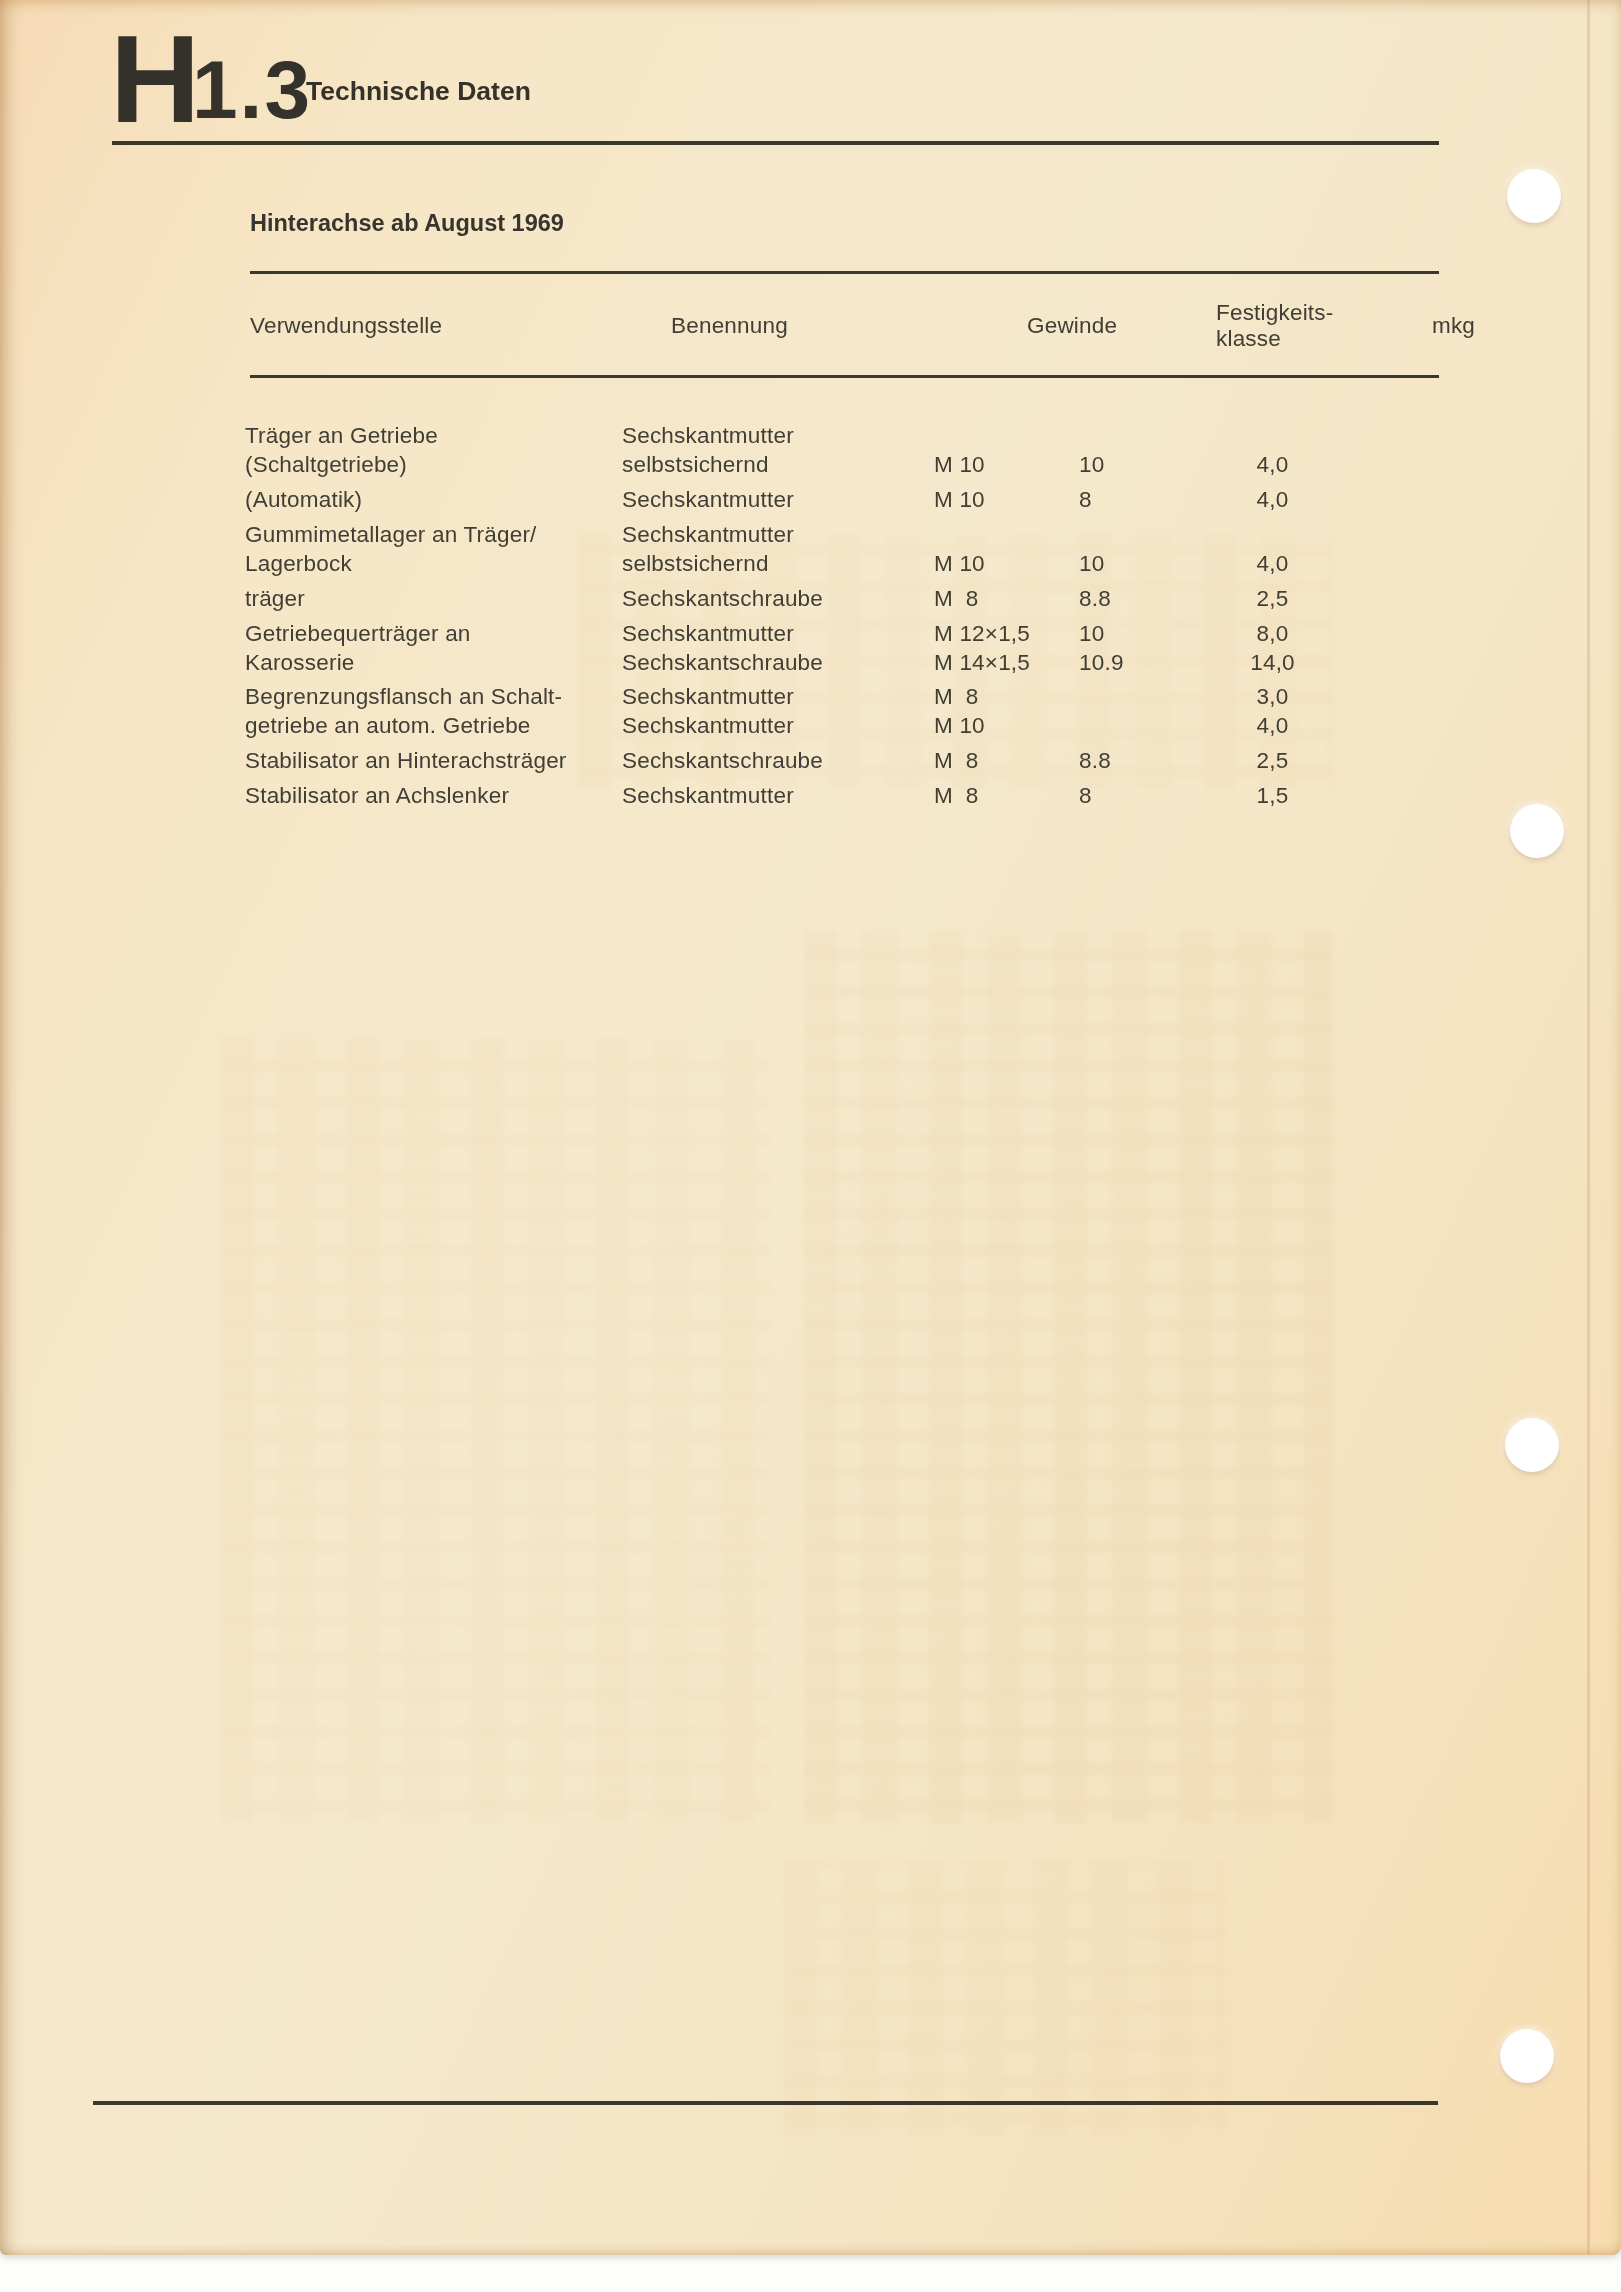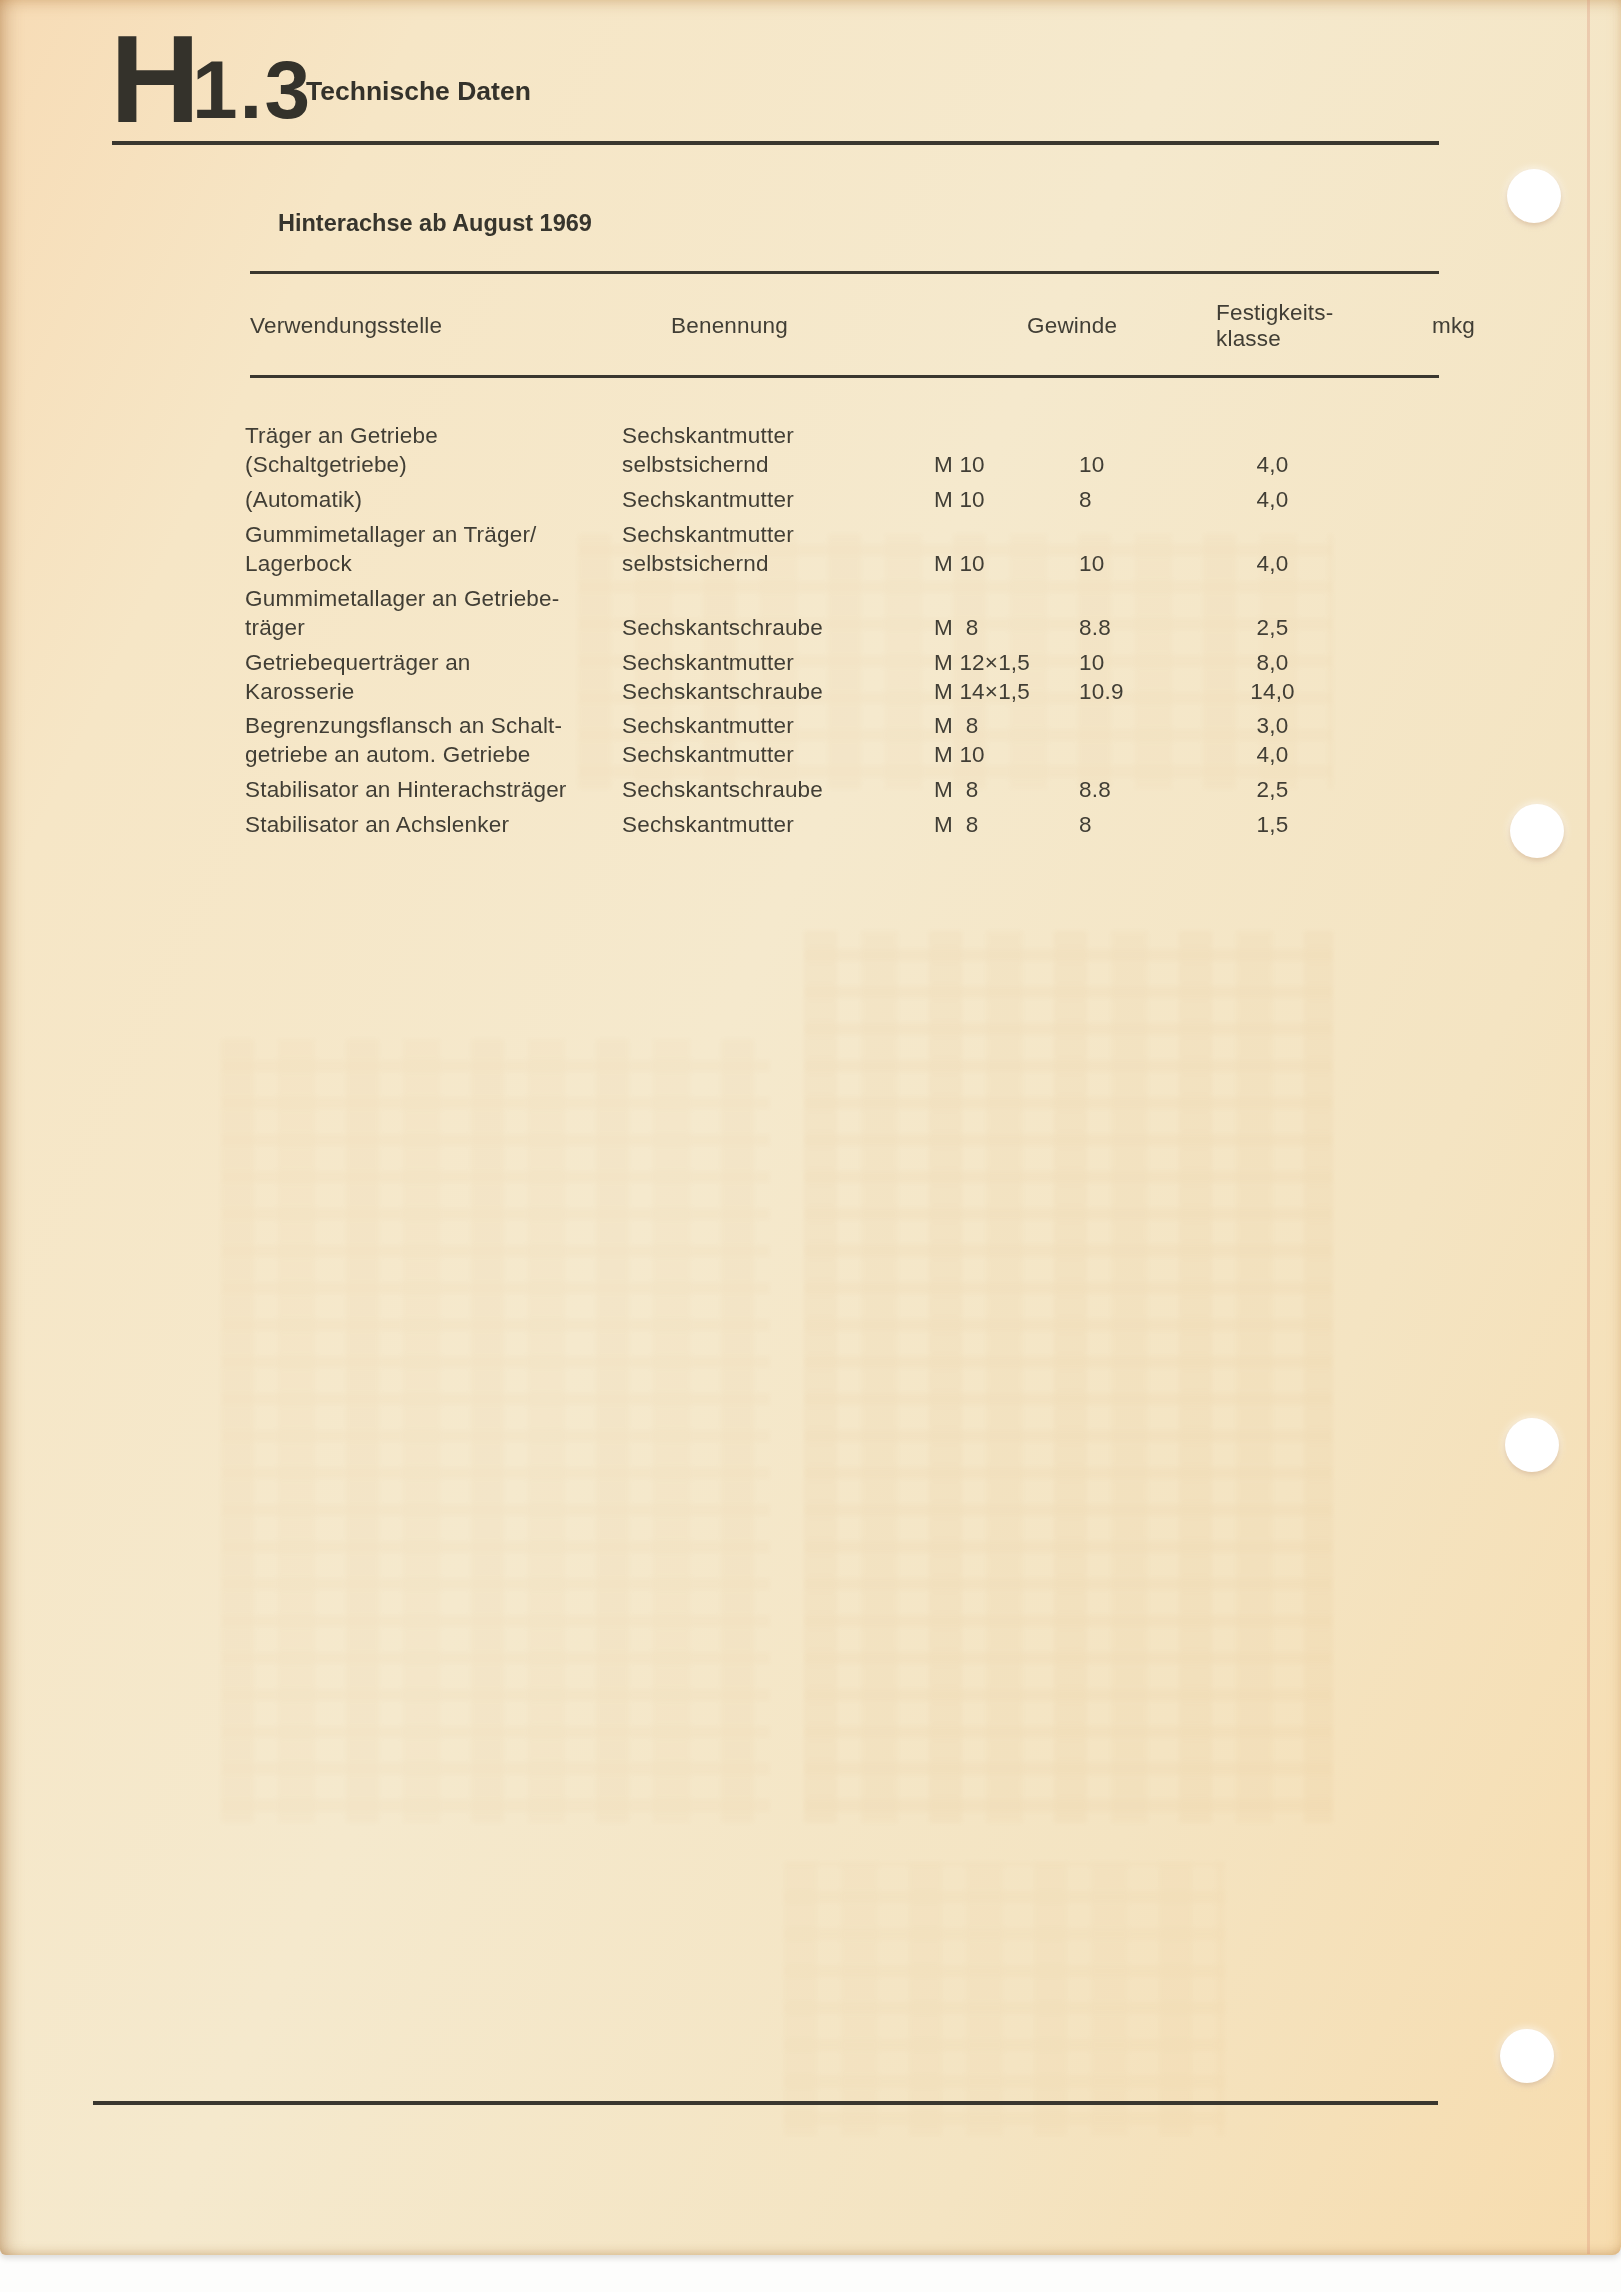--- a/index.html
+++ b/index.html
@@ -22,21 +22,21 @@
   .right-crease{position:absolute;left:1587px;top:0;width:2.9px;height:2254px;
     background:rgba(216,140,115,.30);}
   
   .sec-h{position:absolute;left:110px;top:15.7px;font-size:125px;line-height:1;
     font-weight:bold;color:#34322b;letter-spacing:-2.9px;}
   .sec-num{position:absolute;left:192px;top:49px;font-size:82px;line-height:1;
     font-weight:bold;color:#34322b;letter-spacing:2px;}
   .sec-title{position:absolute;left:306px;top:76px;font-size:26.5px;font-weight:bold;color:#34322b;}
   .rule{position:absolute;background:#3a372f;}
   .rule-header{left:112px;top:141px;width:1327px;height:3.9px;}
-  .table-title{position:absolute;left:250px;top:210px;font-size:23.5px;font-weight:bold;color:#37352d;margin-left:28px;}
+  .table-title{position:absolute;left:250px;top:210px;font-size:23.5px;font-weight:bold;color:#37352d;}
   .rule-top{left:250px;top:271px;width:1189px;height:2.9px;}
   .rule-mid{left:250px;top:375px;width:1189px;height:2.9px;}
   
   .t-line{display:grid;grid-template-columns:377px 312px 145px 163px 61px;}
   .t-cell{font-size:22.5px;line-height:29px;white-space:pre;color:#413e35;letter-spacing:0.2px;}
   .t-cell.c4{text-align:center;}
   .t-header{position:absolute;left:250px;top:286px;width:1189px;height:80px;}
   .t-header .t-line{height:80px;align-items:center;gap:44px;}
   .t-header .t-cell{line-height:26.5px;}
   .t-body{position:absolute;left:245px;top:421px;width:1189px;}
@@ -129,27 +129,20 @@
           <div class="t-line">
             <div class="t-cell c0">Lagerbock</div>
             <div class="t-cell c1">selbstsichernd</div>
             <div class="t-cell c2">M 10</div>
             <div class="t-cell c3">10</div>
             <div class="t-cell c4">4,0</div>
           </div>
         </div>
         <div class="t-row">
           <div class="t-line">
-            <div class="t-cell c0">Gummimetallager an Getriebe-</div>
-            <div class="t-cell c1"></div>
-            <div class="t-cell c2"></div>
-            <div class="t-cell c3"></div>
-            <div class="t-cell c4"></div>
-          </div>
-          <div class="t-line">
             <div class="t-cell c0">träger</div>
             <div class="t-cell c1">Sechskantschraube</div>
             <div class="t-cell c2">M  8</div>
             <div class="t-cell c3">8.8</div>
             <div class="t-cell c4">2,5</div>
           </div>
         </div>
         <div class="t-row">
           <div class="t-line">
             <div class="t-cell c0">Getriebequerträger an</div>

